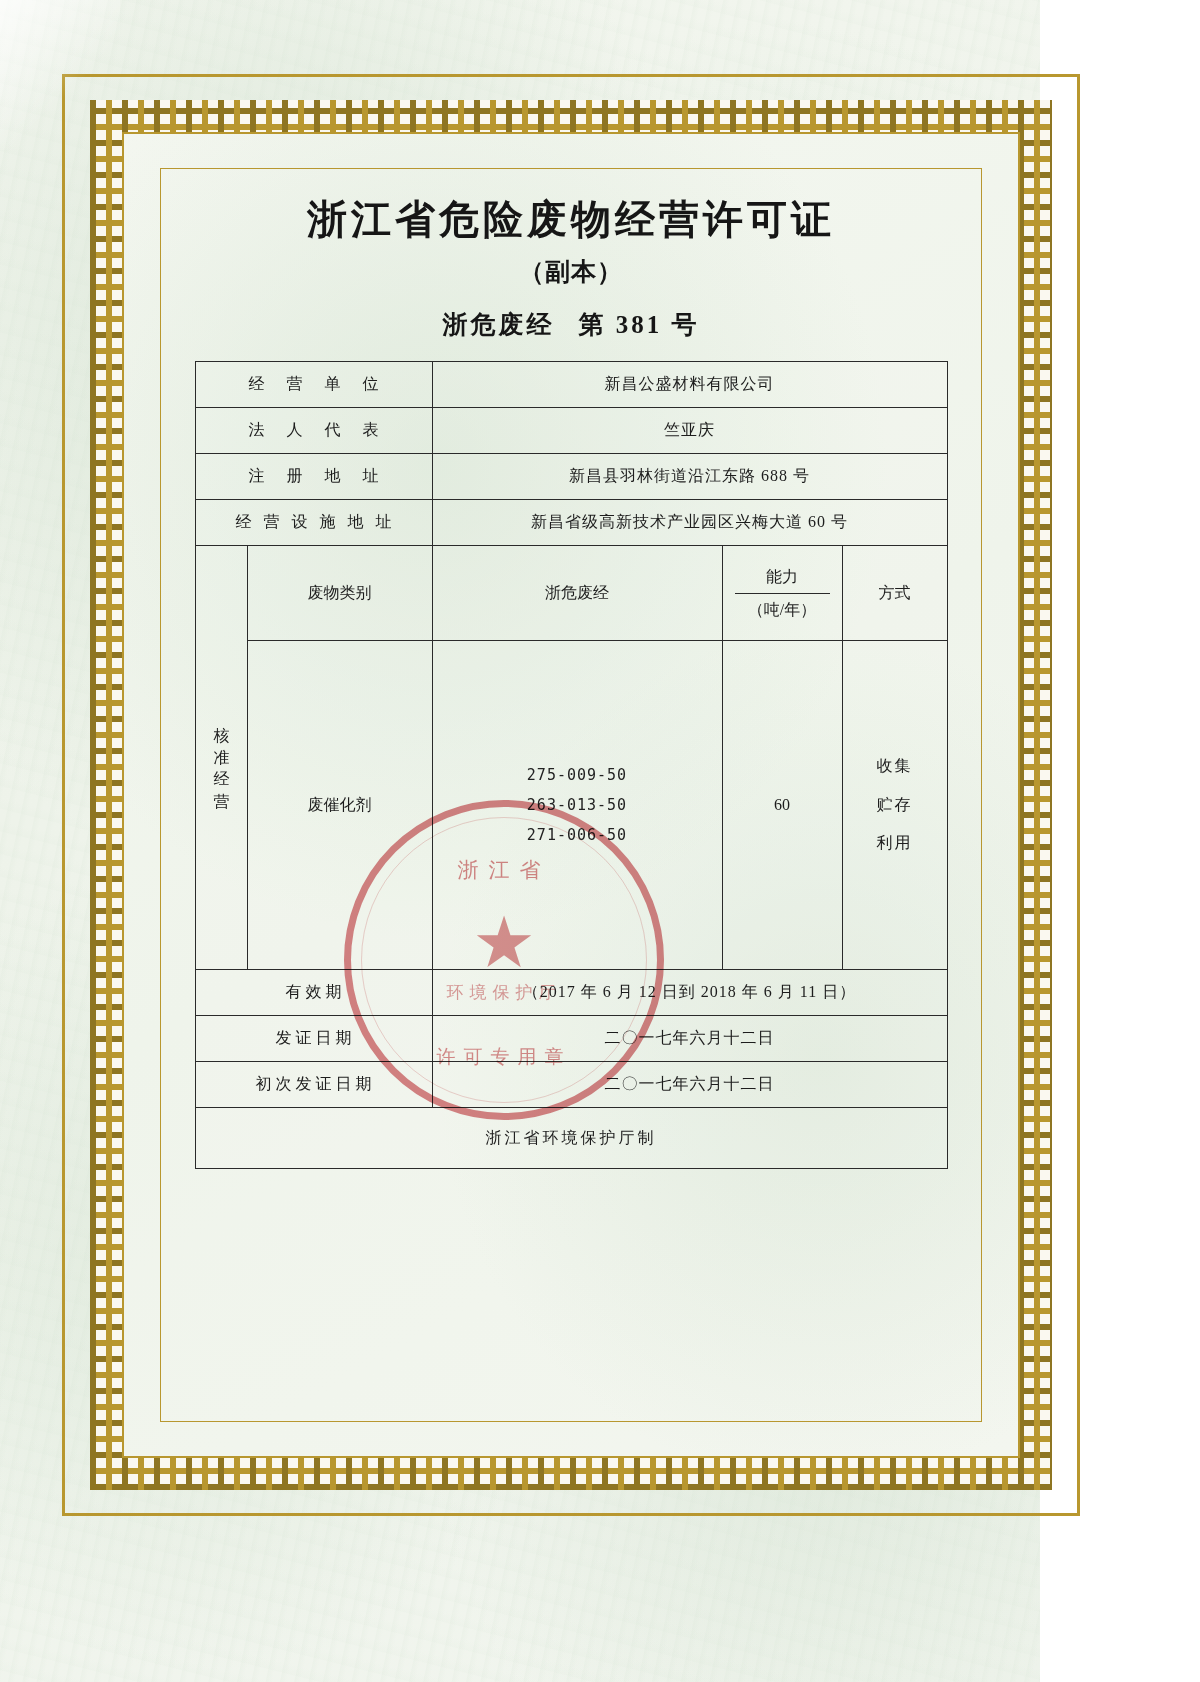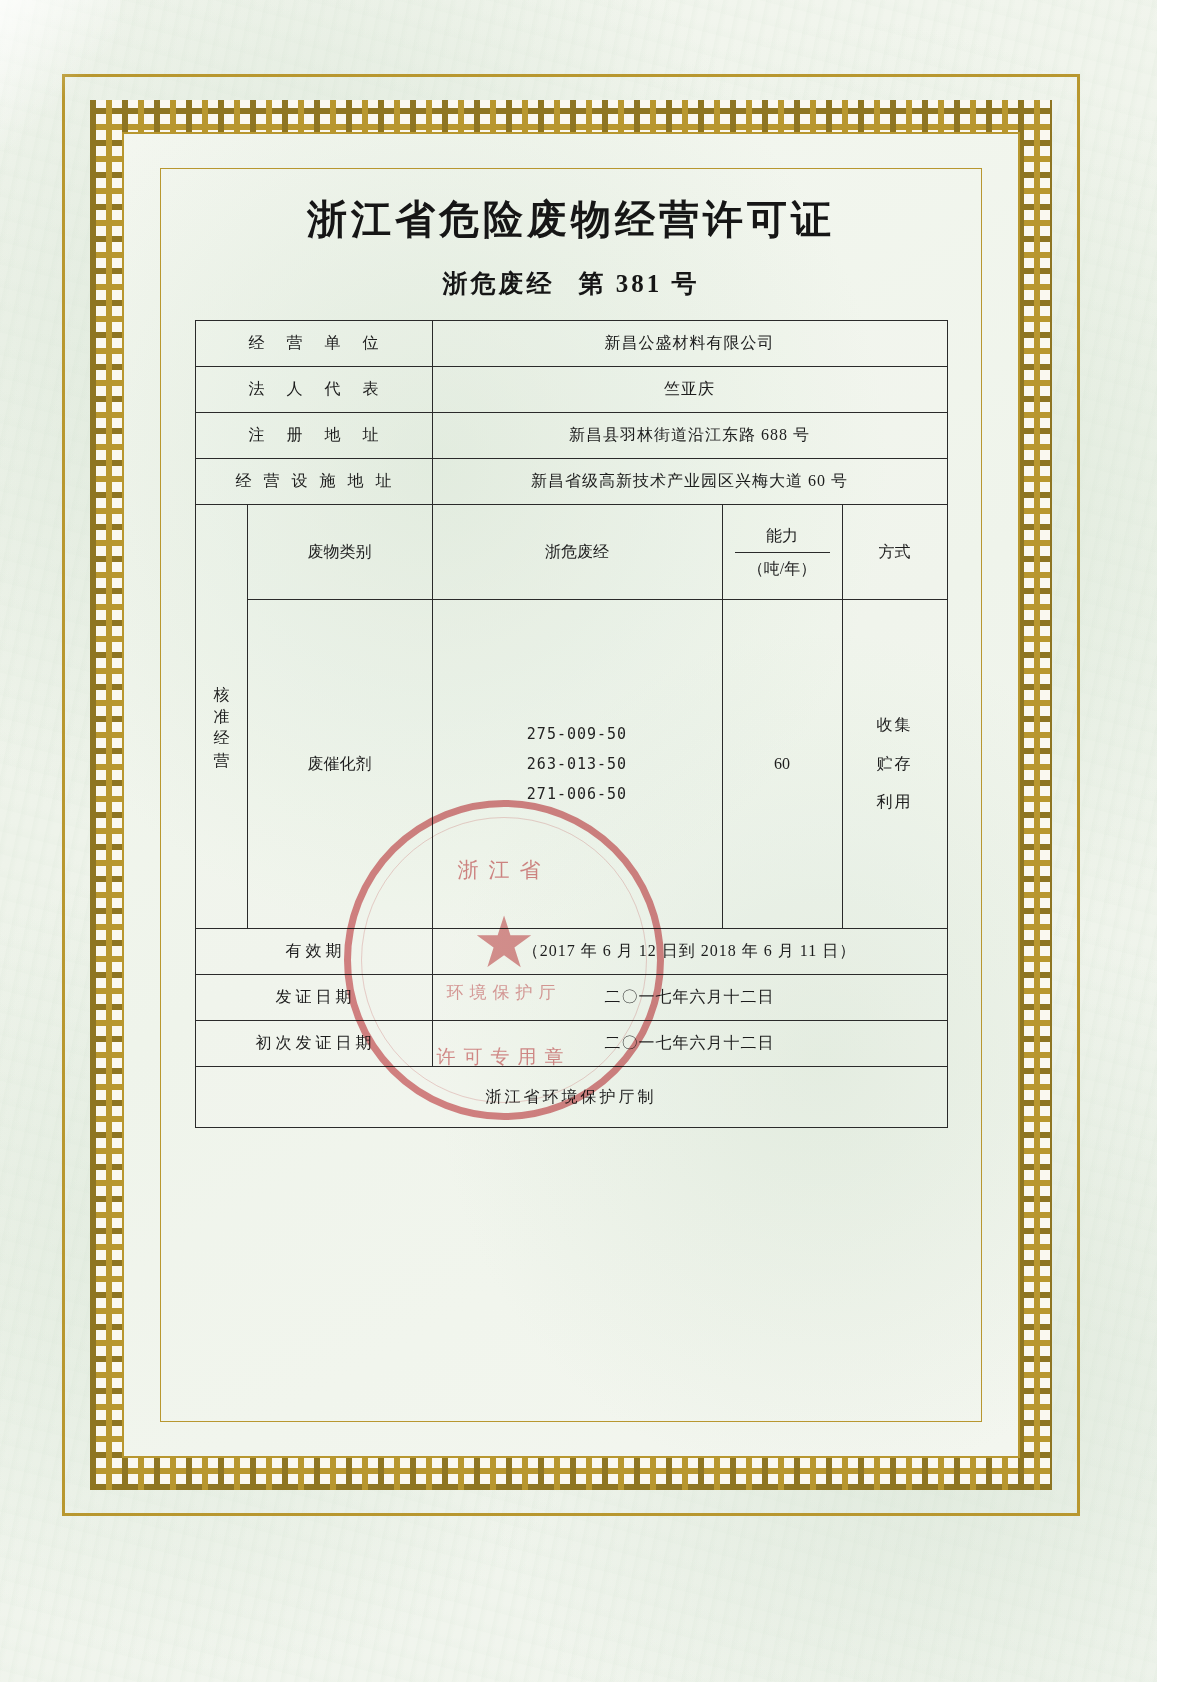--- a/index.html
+++ b/index.html
@@ -10,21 +10,21 @@
   body {
     width: 1200px;
     height: 1682px;
     font-family: "Liberation Serif", "DejaVu Serif", serif;
     overflow: hidden;
   }
 
   
   .page {
     position: relative;
-    width: 1157px;
+    width: 1040px;
     height: 1682px;
     background:
       radial-gradient(ellipse 60% 45% at 28% 22%, rgba(198,218,196,0.55) 0%, rgba(198,218,196,0) 70%),
       radial-gradient(ellipse 55% 40% at 75% 30%, rgba(202,222,200,0.45) 0%, rgba(202,222,200,0) 72%),
       radial-gradient(ellipse 50% 35% at 20% 75%, rgba(200,220,198,0.40) 0%, rgba(200,220,198,0) 70%),
       radial-gradient(ellipse 55% 40% at 80% 82%, rgba(196,216,194,0.40) 0%, rgba(196,216,194,0) 72%),
       linear-gradient(160deg, #f3f6ef 0%, #eef3ea 40%, #f1f5ee 100%);
   }
   .paper-noise {
     position: absolute;
@@ -289,20 +289,21 @@
   <div class="paper-noise"></div>
 
   <div class="border-outer"></div>
   <div class="border-key"></div>
   <div class="border-inner-mask"></div>
   <div class="border-inner-line"></div>
 
   <div class="content">
 
     <div class="doc-title">浙江省危险废物经营许可证</div>
+    <div class="doc-subtitle">（副本）</div>
 
     <div class="doc-number-row">
       <span>浙危废经</span>
       <span>第 381 号</span>
     </div>
 
     <table class="cert-table">
       <colgroup>
         <col style="width:52px">
         <col style="width:185px">

